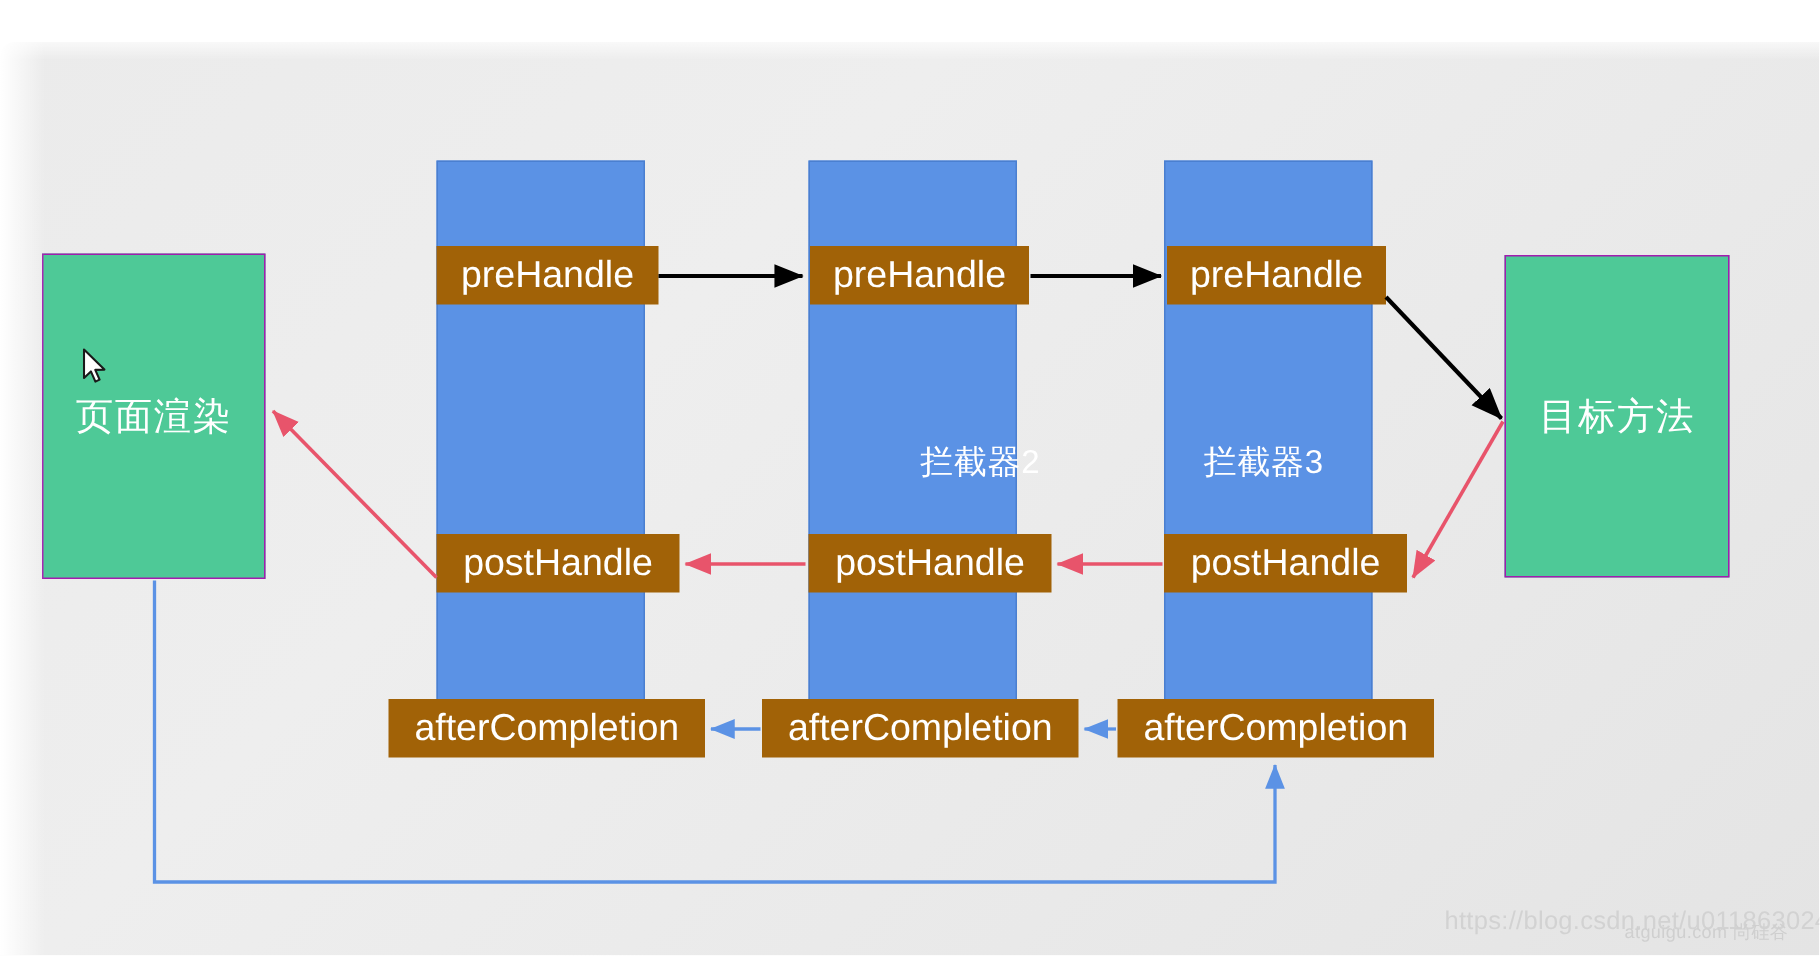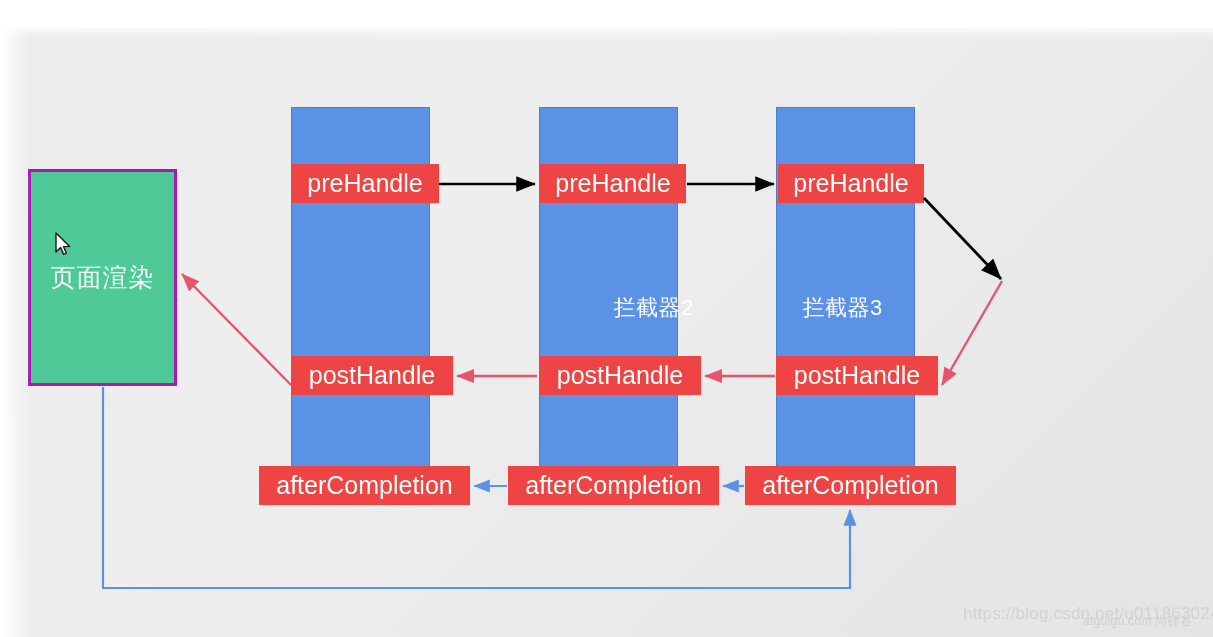--- a/index.html
+++ b/index.html
@@ -42,21 +42,21 @@
     width: 30px;
     height: 637px;
     background: linear-gradient(to right, #ffffff 0%, rgba(255,255,255,0.4) 60%, rgba(255,255,255,0) 100%);
     pointer-events: none;
   }
 
   
   .green-box {
     position: absolute;
     background: #4ec997;
-    border: 3px solid #a21caf;
+    border: 1px solid #a21caf;
     display: flex;
     align-items: center;
     justify-content: center;
     color: #ffffff;
     font-size: 25px;
     letter-spacing: 1px;
     box-sizing: border-box;
   }
   .blue-col {
     position: absolute;
@@ -67,21 +67,21 @@
   .blue-col-label {
     position: absolute;
     color: #ffffff;
     font-size: 22px;
     text-align: center;
     letter-spacing: 0.5px;
     white-space: nowrap;
   }
   .black-box {
     position: absolute;
-    background: #ef4444;
+    background: #a16207;
     color: #ffffff;
     display: flex;
     align-items: center;
     justify-content: center;
     font-size: 25px;
     white-space: nowrap;
     box-sizing: border-box;
   }
 
   svg.overlay {
@@ -124,20 +124,23 @@
 <body>
 
 <div id="canvas">
 
   <div class="plate"></div>
 
   <div class="green-box" style="left:28px; top:169px; width:149px; height:217px;">
     <span>页面渲染</span>
   </div>
 
+  <div class="green-box" style="left:1003px; top:170px; width:150px; height:215px;">
+    <span>目标方法</span>
+  </div>
 
   <div class="blue-col" style="left:291px; top:107px; width:139px; height:396px;"></div>
   <div class="blue-col" style="left:539px; top:107px; width:139px; height:396px;"></div>
   <div class="blue-col" style="left:776px; top:107px; width:139px; height:396px;"></div>
 
   <div class="blue-col-label" style="left:539px; top:293px; width:139px;margin-left:45px;">
     <span>拦截器2</span>
   </div>
   <div class="blue-col-label" style="left:773px; top:293px; width:139px;">
     <span>拦截器3</span>

